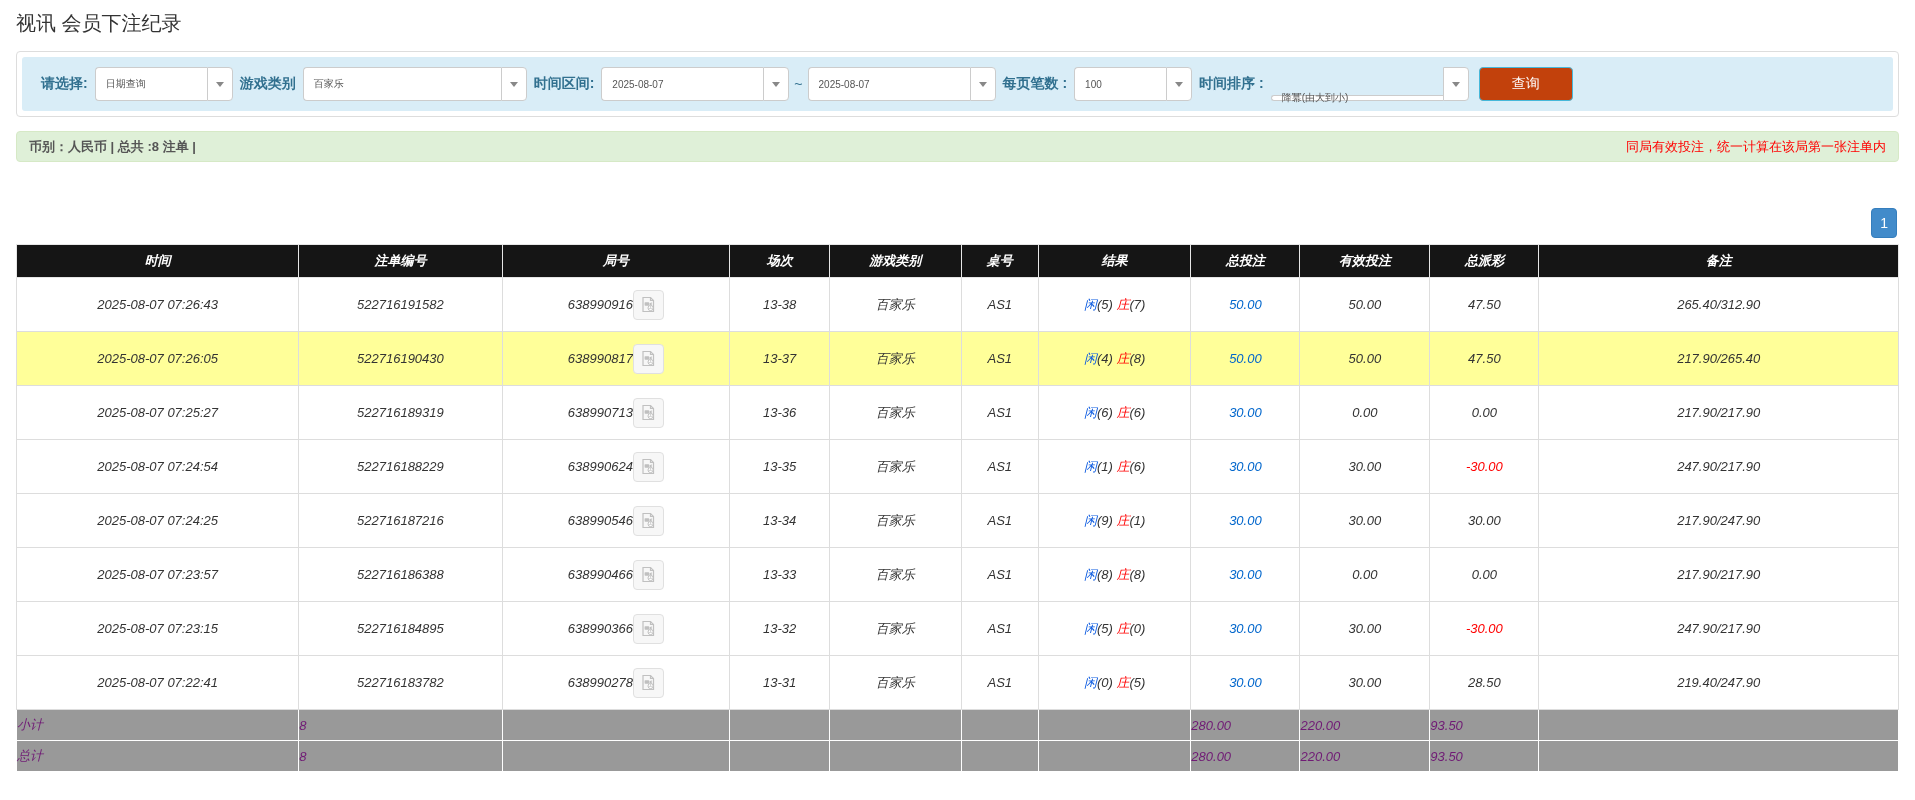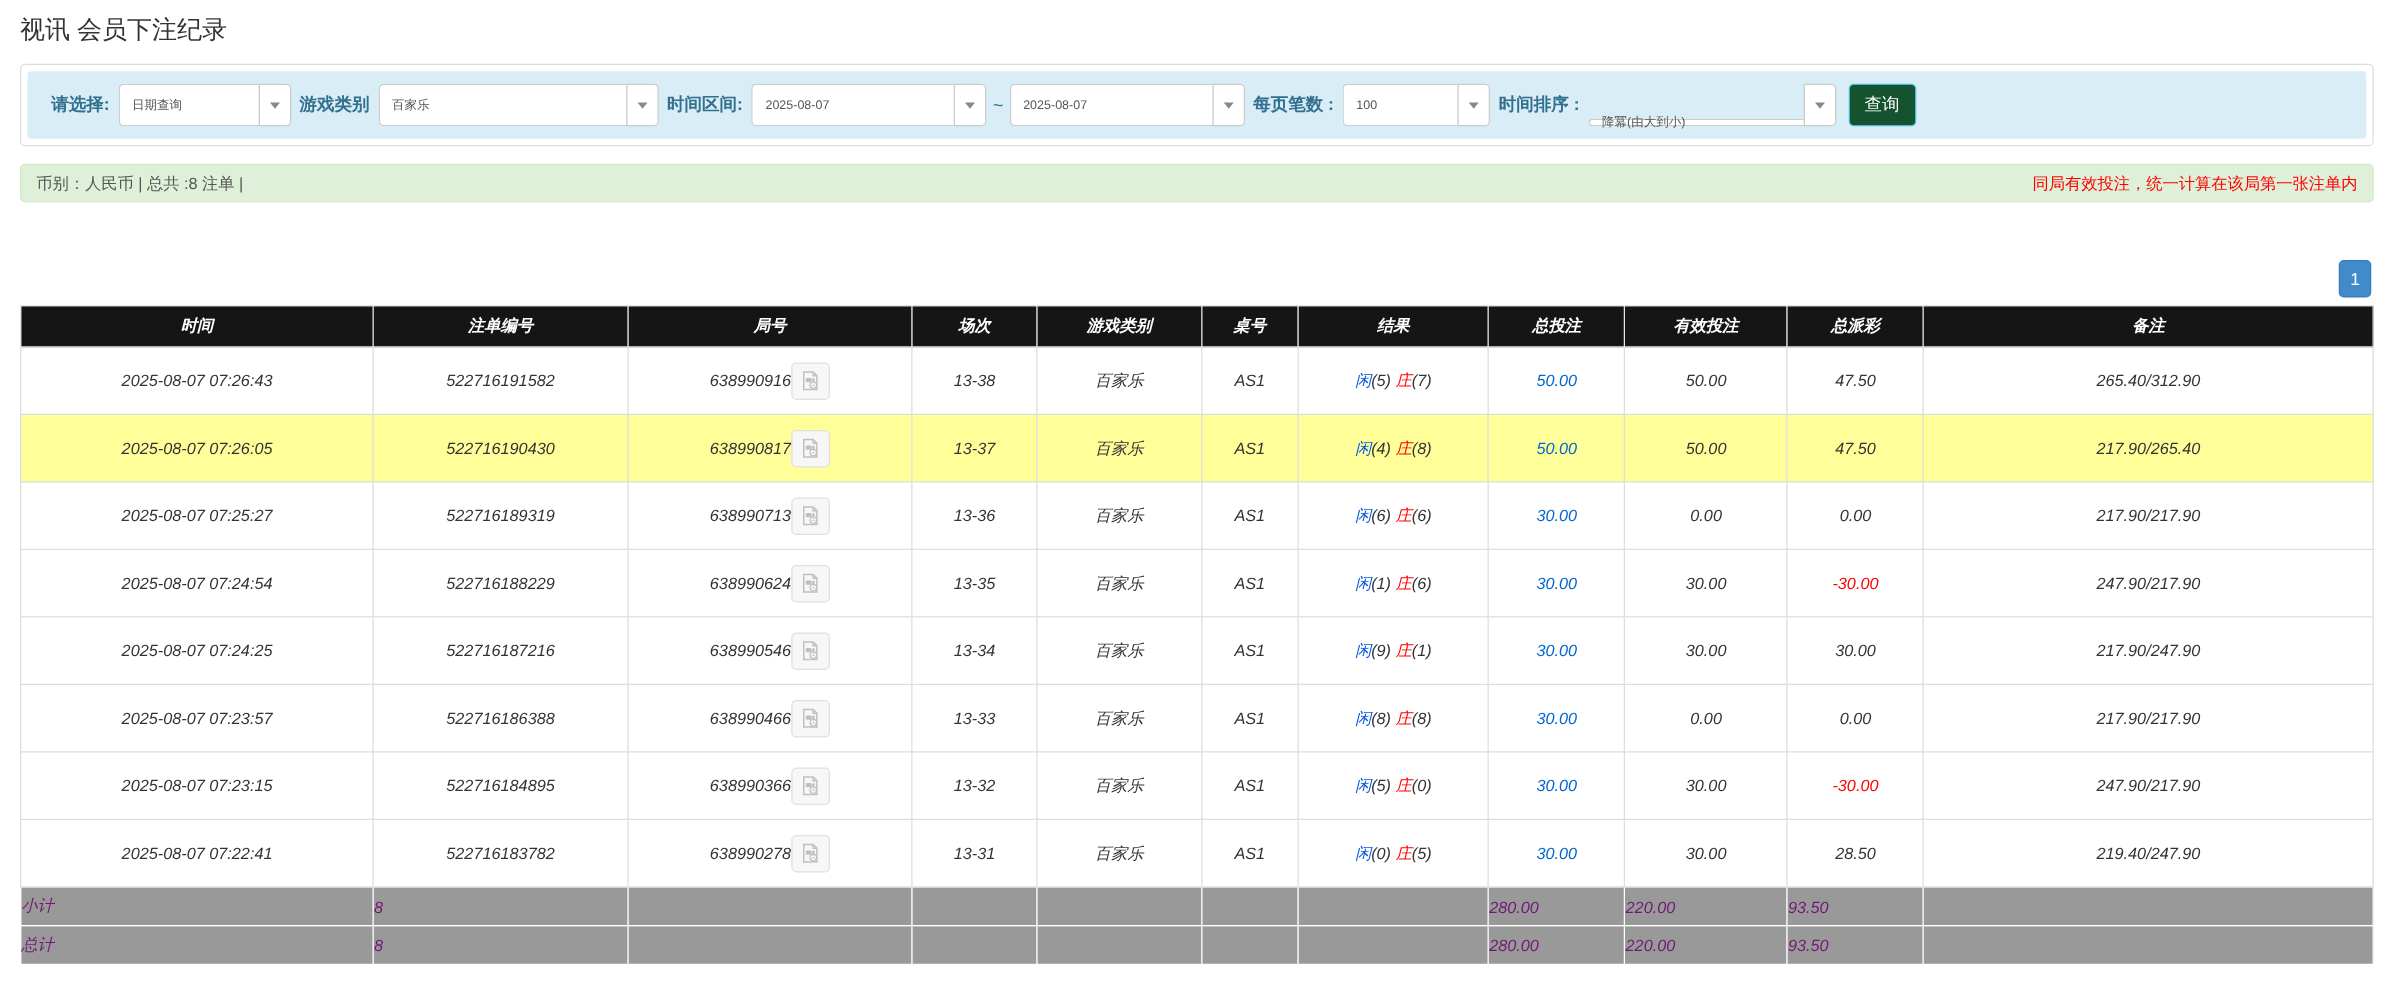--- a/index.html
+++ b/index.html
@@ -18,28 +18,28 @@
   .sel { display:flex; align-items:stretch; height:34px; }
   .sel-val { background:#fff; border:1px solid #ccc; border-right:none;
     border-radius:4px 0 0 4px; font-size:10px; color:#555;
     display:flex; align-items:center; padding:0 10px; }
   .sel-caret { background:#fff; border:1px solid #ccc; border-radius:0 4px 4px 0;
     width:26px; display:flex; align-items:center; justify-content:center; }
   .sel-caret i { width:0; height:0; border-left:4px solid transparent;
     border-right:4px solid transparent; border-top:5px solid #888; }
   .w1 { width:112px; } .w2 { width:198px; } .w3 { width:162px; }
   .w4 { width:92px; }  .w5 { width:172px;margin-top:28px; }
-  .btn-query { margin-left:10px; background:#14532d; border:1px solid #46b8da;
-    color:#fff; font-size:14px; border-radius:4px; height:34px; padding:0 12px; cursor:pointer; }
+  .btn-query { margin-left:10px; background:#c2410c; border:1px solid #46b8da;
+    color:#fff; font-size:14px; border-radius:4px; height:34px; padding:0 32px; cursor:pointer; }
 
   
   .info-bar { background:#dff0d8; border:1px solid #d6e9c6; border-radius:4px;
     height:31px; display:flex; align-items:center; justify-content:space-between;
     padding:0 12px; font-size:13px; margin-bottom:8px; }
-  .info-left { color:#555; }
+  .info-left { color:#555;font-weight:bold; }
   .info-right { color:#ff0000; }
 
   
   .pager-row { display:flex; justify-content:flex-end; margin:46px 2px 6px 0; }
   .page-btn { background:#428bca; border:1px solid #357ebd; color:#fff; font-size:14px;
     min-width:24px; height:30px; border-radius:4px; padding:0 8px; cursor:pointer; }
 
   
   table { width:100%; border-collapse:collapse; table-layout:fixed; font-size:13px;font-style:italic; }
   col.c-time{width:15%;} col.c-bet{width:10.8%;} col.c-round{width:12.1%;}

